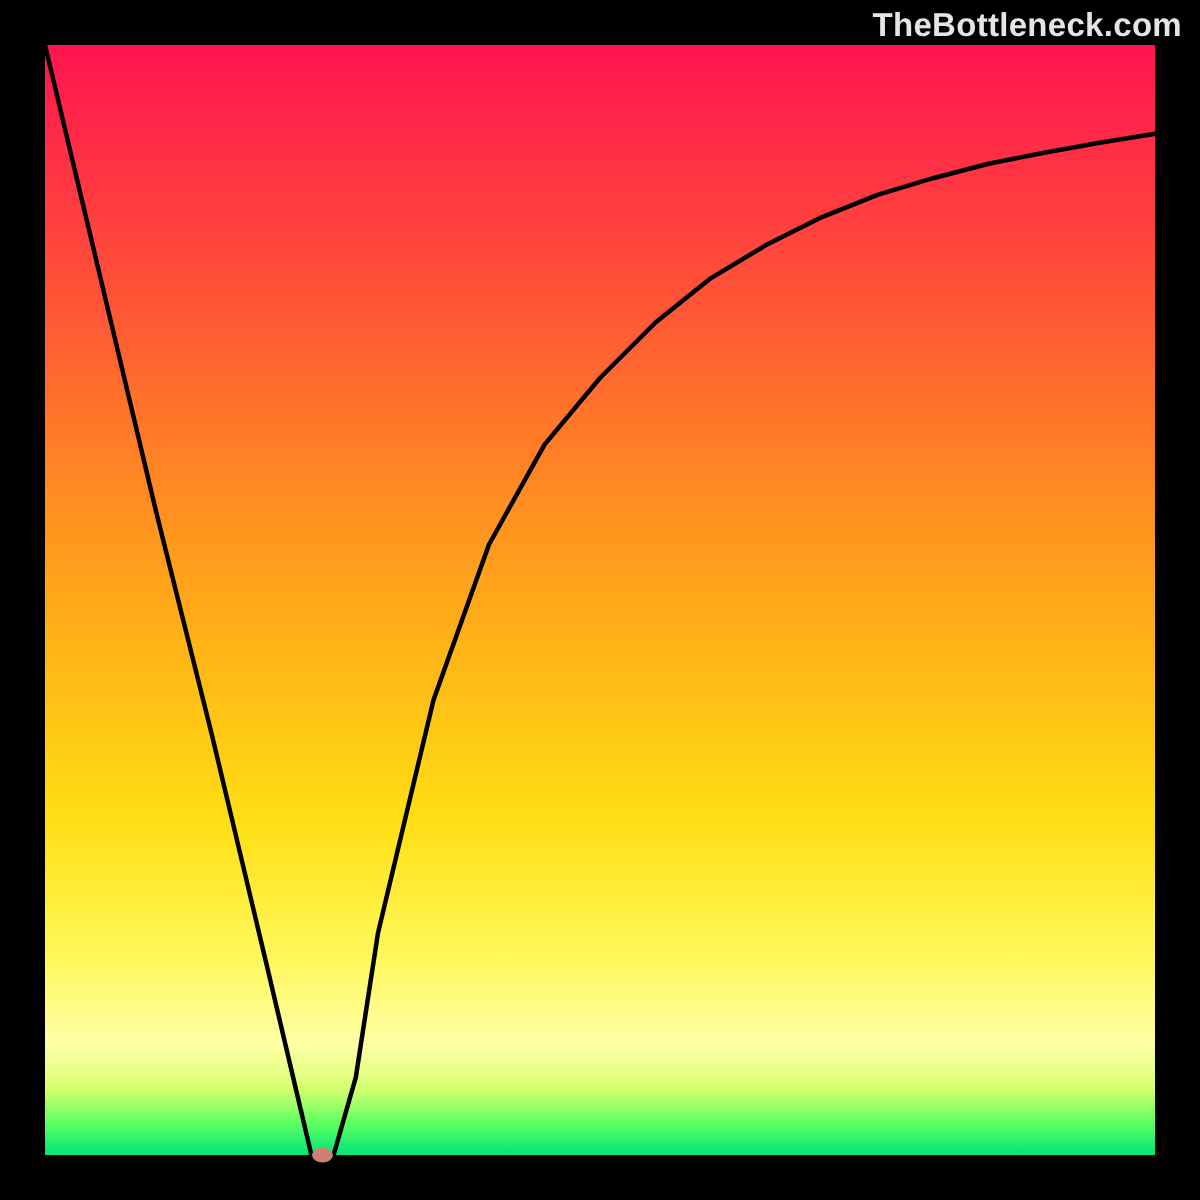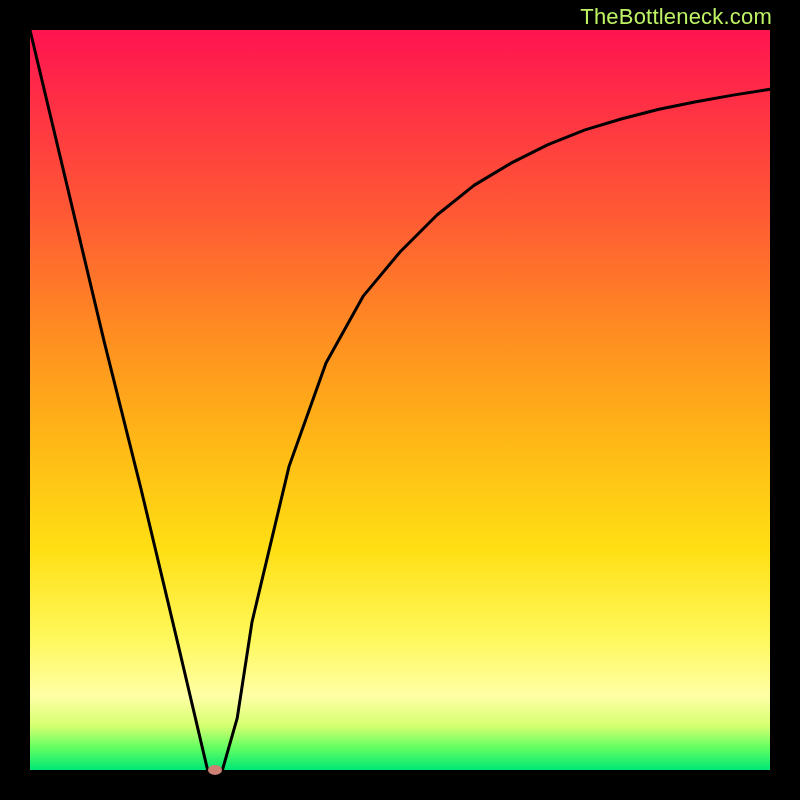--- a/index.html
+++ b/index.html
@@ -13,24 +13,24 @@
   }
   .frame {
     position: relative;
     width: 800px;
     height: 800px;
     background: #000;
   }
   .watermark {
     position: absolute;
     top: 4px;
-    right: 28px;
-    color: #bef264;
+    right: 12px;
+    color: #e5e5e5;
     font-size: 22px;
-    font-weight: 400;
+    font-weight: 700;
     letter-spacing: 0.2px;
     user-select: none;
   }
   .plot {
     position: absolute;
     left: 30px;
     top: 30px;
     width: 740px;
     height: 740px;
     

